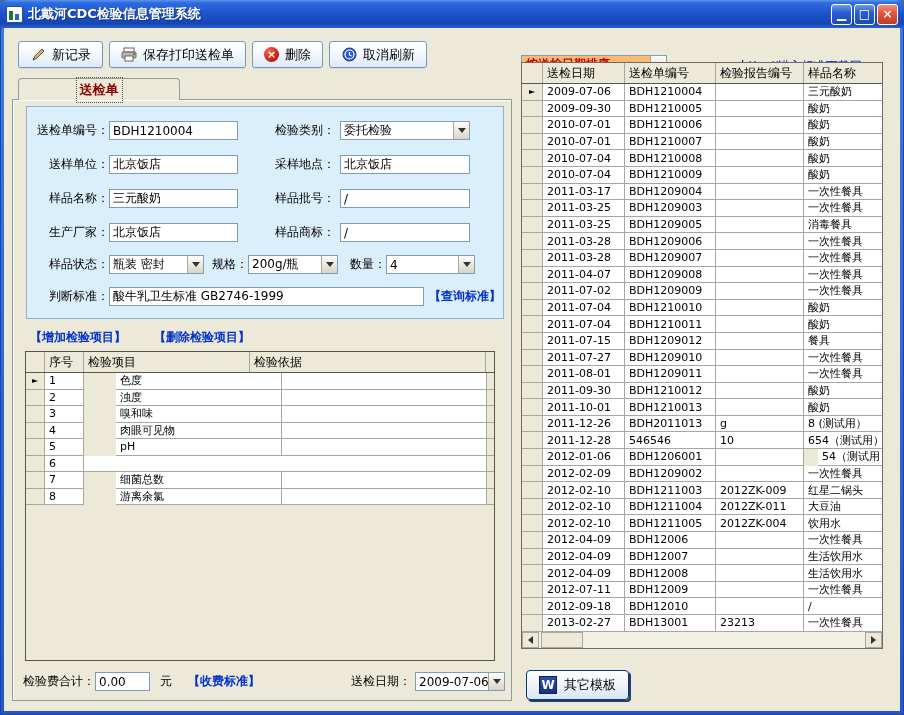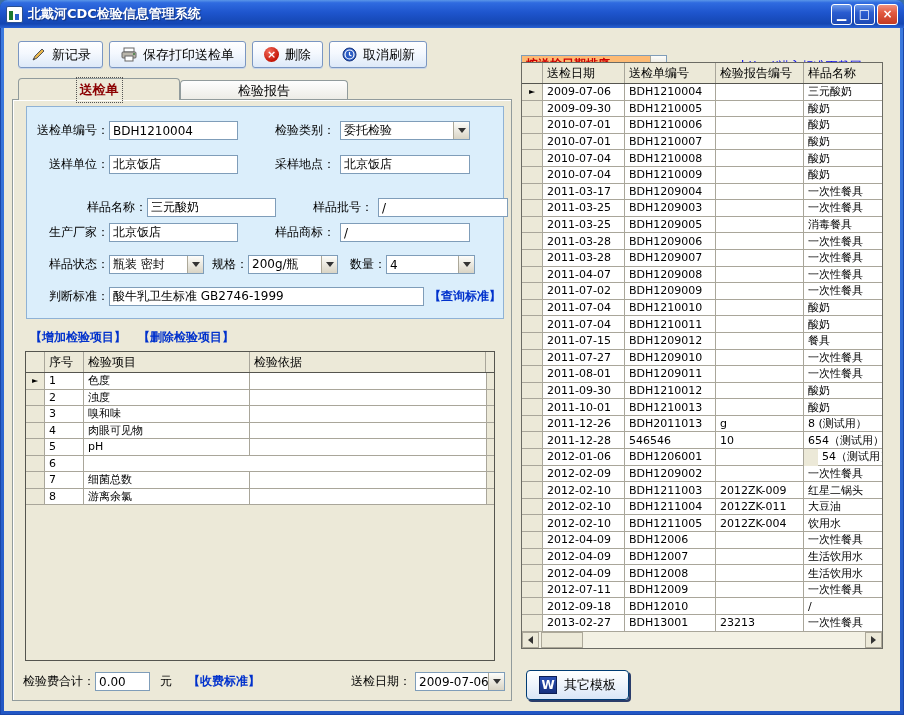--- a/index.html
+++ b/index.html
@@ -52,37 +52,37 @@
   .w82{ width:82px; } .w59{ width:59px; }
   .tbox{ height:19px; border:1px solid #7F9DB9; background:#fff; font-size:12px; padding:0 3px;
     font-family:"DejaVu Sans", sans-serif; color:#000; }
   .combo{ height:19px; border:1px solid #7F9DB9; background:#fff; display:flex; align-items:center; cursor:pointer; }
   .combo .cval{ flex:1; font-size:12px; padding:0 3px; white-space:nowrap; overflow:hidden; }
   .drop{ width:16px; height:17px; flex:none; background:linear-gradient(180deg,#fdfdfa,#d9d4c5);
     border-left:1px solid #ACA899; display:flex; align-items:center; justify-content:center; font-size:8px; color:#333; }
   .bluelink{ color:#0031cc; font-weight:bold; font-size:12px; cursor:pointer; white-space:nowrap; }
 
   
-  .itemlinks{ position:absolute; left:17px; top:229px; display:flex; gap:12px; }
+  .itemlinks{ position:absolute; left:17px; top:229px; display:flex; gap:28px; }
   .grid{ position:absolute; left:12px; top:251px; width:470px; height:310px;
     border:1px solid #55554f; background:#ECE9D8; overflow:hidden; }
   .ghead{ display:flex; height:21px; border-bottom:1px solid #55554f; background:#ECE9D8; font-size:12px; }
   .ghead > div{ border-right:1px solid #a9a69a; display:flex; align-items:center; padding:0 4px; }
   .gsel{ width:19px; flex:none; }
   .gseq{ width:39px; flex:none; }
   .gitem{ width:166px; flex:none; }
   .gbasis{ flex:1; }
   .gfill{ width:7px; flex:none; border-right:none !important; }
   .lrow{ display:flex; height:16.5px; font-size:11px; }
   .lrow .lsel{ width:19px; flex:none; background:#ECE9D8; border-right:1px solid #a9a69a; border-bottom:1px solid #a9a69a;
     display:flex; align-items:center; justify-content:center; font-size:8px; color:#000; }
   .lrow .cell{ background:#fff; border-right:1px solid #a9a69a; border-bottom:1px solid #a9a69a; padding:0 4px;
     display:flex; align-items:center; white-space:nowrap; overflow:hidden; }
   .lrow .lseq{ width:39px; flex:none; }
-  .lrow .litem{ width:166px; flex:none; }
+  .lrow .litem{ width:166px; flex:none;margin-left:32px; }
   .lrow .lbasis{ flex:1; }
   .lrow .lfill{ width:7px; flex:none; background:#ECE9D8; border-bottom:1px solid #a9a69a; }
 
   
   .pagefoot{ position:absolute; left:10px; top:572px; width:482px; display:flex; align-items:center; font-size:12px; }
 
   
   .sortcombo{ position:absolute; left:517px; top:27px; width:146px; height:20px; border:1px solid #7F9DB9;
     background:#fdba74; display:flex; align-items:flex-start; cursor:pointer; }
   .sortcombo .cval{ flex:1; font-size:12px; font-weight:bold; color:#cc0000; padding:0 4px; white-space:nowrap; }
@@ -175,23 +175,20 @@
               <path d="M7.5 5 V8 L9.5 9" stroke="#fff" stroke-width="1.2" fill="none"></path>
             </svg>
         </span>
         <span>取消刷新</span>
       </div>
     </div>
 
     <div class="tab active">
         <span class="focus">送检单</span>
       </div>
-    <div class="tab inactive">
-        <span>检验报告</span>
-      </div>
 
     <div class="tabpage">
 
       <div class="formpanel">
         <div class="fp-row" style="top:14px;">
           <span class="flabel w82">送检单编号：</span>
           <input class="tbox" style="width: 129px;" value="BDH1210004">
           <span class="flabel w59" style="margin-left:37px;">检验类别：</span>
           <div class="combo" style="width:130px;margin-left:6px;">
             <span class="cval">委托检验</span>
@@ -199,21 +196,21 @@
                 <span class="arrow-down"></span>
               </span>
           </div>
         </div>
         <div class="fp-row" style="top:48px;">
           <span class="flabel w82">送样单位：</span>
           <input class="tbox" style="width: 129px;" value="北京饭店">
           <span class="flabel w59" style="margin-left:37px;">采样地点：</span>
           <input class="tbox" style="width: 130px; margin-left: 6px;" value="北京饭店">
         </div>
-        <div class="fp-row" style="top:91px;margin-left:38px;">
+        <div class="fp-row" style="top:82px;">
           <span class="flabel w82">样品名称：</span>
           <input class="tbox" style="width: 129px;" value="三元酸奶">
           <span class="flabel w59" style="margin-left:37px;">样品批号：</span>
           <input class="tbox" style="width: 130px; margin-left: 6px;" value="/">
         </div>
         <div class="fp-row" style="top:116px;">
           <span class="flabel w82">生产厂家：</span>
           <input class="tbox" style="width: 129px;" value="北京饭店">
           <span class="flabel w59" style="margin-left:37px;">样品商标：</span>
           <input class="tbox" style="width: 130px; margin-left: 6px;" value="/">

